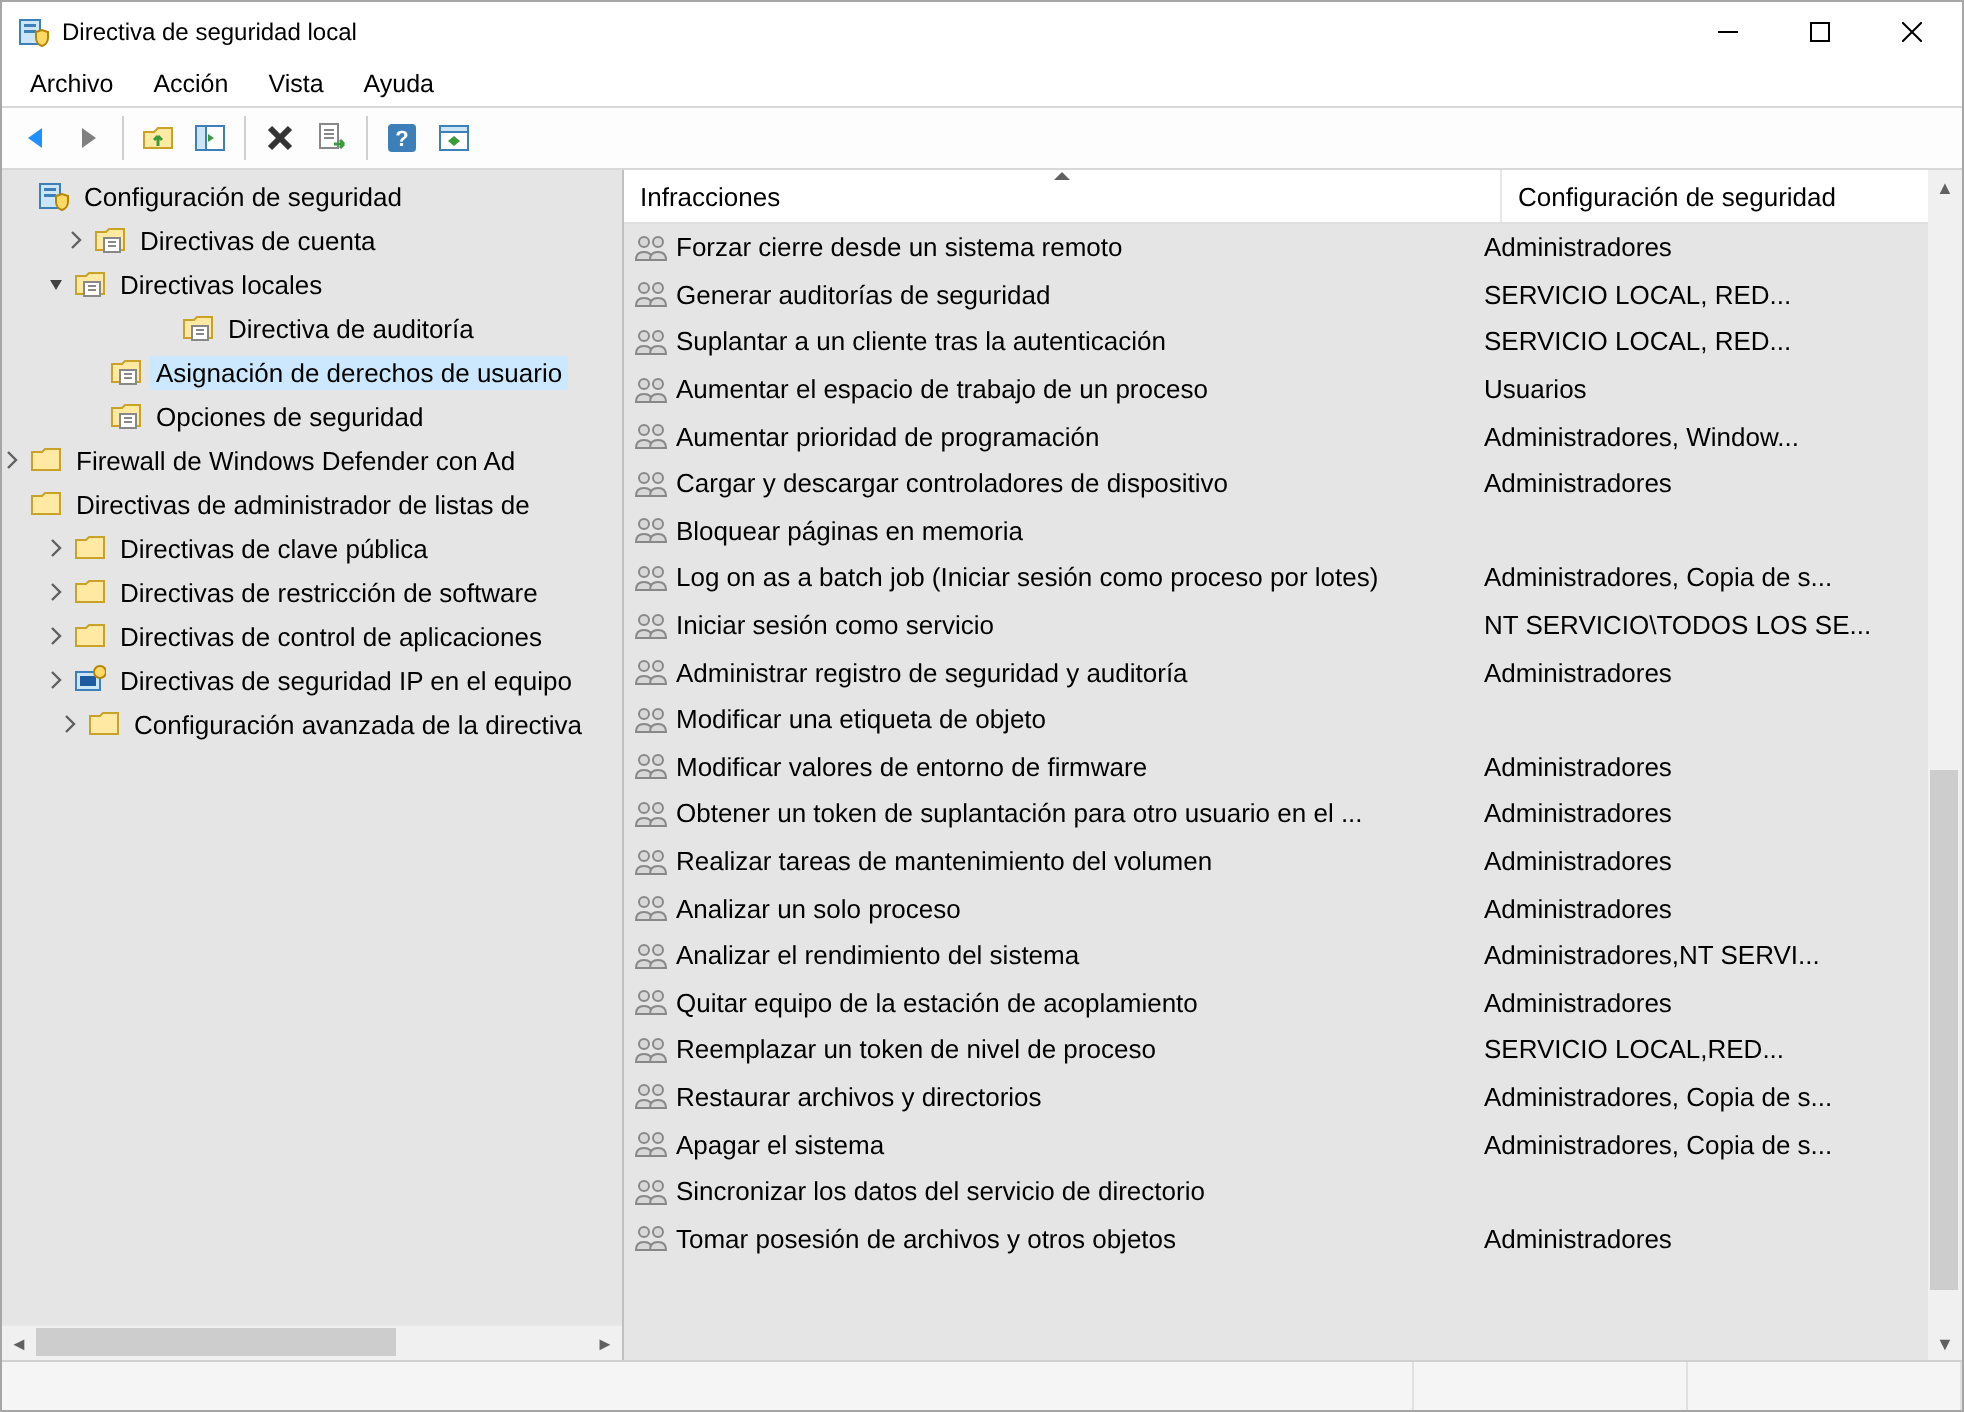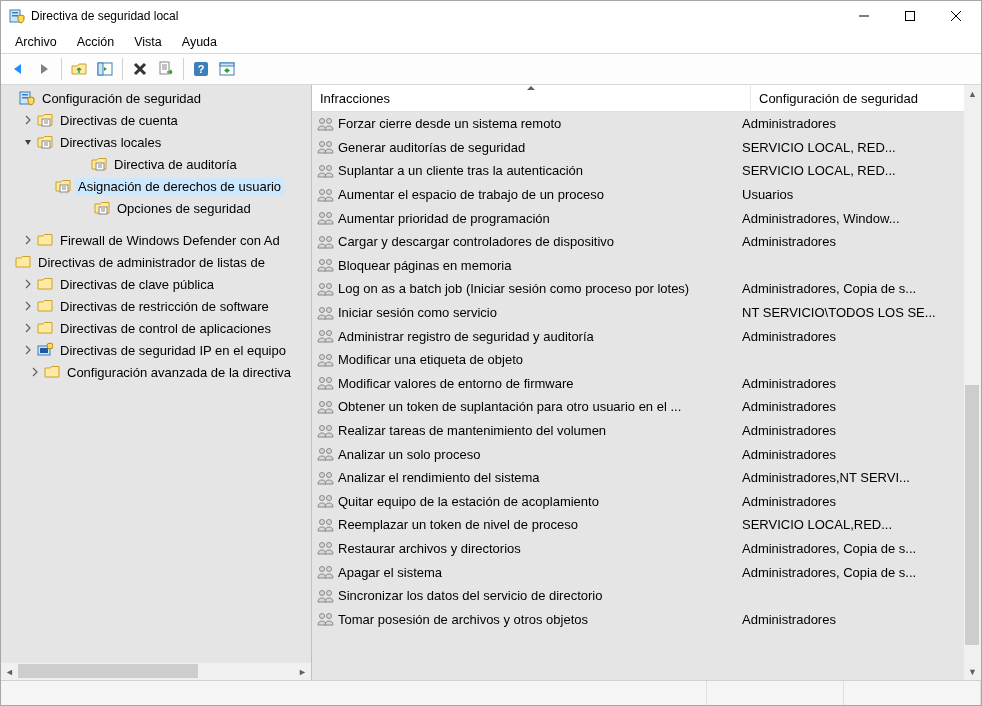--- a/index.html
+++ b/index.html
@@ -328,21 +328,21 @@
             <span class="ticon">
               <svg width="16" height="16">
                 <rect x="1" y="2" width="10" height="12" fill="#cde6f7" stroke="#3d7fb8"></rect>
                 <rect x="3" y="4" width="6" height="1.5" fill="#3d7fb8"></rect>
                 <rect x="3" y="7" width="6" height="1.5" fill="#3d7fb8"></rect>
                 <path d="M9 8 l3 -1 3 1 v3 c0 2 -1.5 3.5 -3 4 c-1.5 -0.5 -3 -2 -3 -4 z" fill="#ffd966" stroke="#b58500"></path>
               </svg>
             </span>
             <span class="tlabel">Configuración de seguridad</span>
           </div>
-          <div class="tree-row" style="padding-left: 22px;">
+          <div class="tree-row" style="padding-left: 32px;">
             <span class="expander">
               <svg width="10" height="10">
                 <path d="M3 1 L7 5 L3 9" fill="none" stroke="#606060" stroke-width="1.2"></path>
               </svg>
             </span>
             <span class="ticon">
               <svg width="16" height="16">
                 <path d="M1 4h5l1.5-1.5H15V13H1z" fill="#ffe9a3" stroke="#c9a227"></path>
                 <rect x="5" y="7" width="8" height="7" fill="#fff" stroke="#888"></rect>
                 <line x1="7" y1="9" x2="11" y2="9" stroke="#888"></line>
@@ -384,33 +384,33 @@
             <span class="ticon">
               <svg width="16" height="16">
                 <path d="M1 4h5l1.5-1.5H15V13H1z" fill="#ffe9a3" stroke="#c9a227"></path>
                 <rect x="5" y="7" width="8" height="7" fill="#fff" stroke="#888"></rect>
                 <line x1="7" y1="9" x2="11" y2="9" stroke="#888"></line>
                 <line x1="7" y1="11" x2="11" y2="11" stroke="#888"></line>
               </svg>
             </span>
             <span class="tlabel">Asignación de derechos de usuario</span>
           </div>
-          <div class="tree-row" style="padding-left: 40px; margin-left: 39px;">
+          <div class="tree-row" style="padding-left: 40px;">
             <span class="expander empty"></span>
             <span class="ticon">
               <svg width="16" height="16">
                 <path d="M1 4h5l1.5-1.5H15V13H1z" fill="#ffe9a3" stroke="#c9a227"></path>
                 <rect x="5" y="7" width="8" height="7" fill="#fff" stroke="#888"></rect>
                 <line x1="7" y1="9" x2="11" y2="9" stroke="#888"></line>
                 <line x1="7" y1="11" x2="11" y2="11" stroke="#888"></line>
               </svg>
             </span>
             <span class="tlabel">Opciones de seguridad</span>
           </div>
-          <div class="tree-row" style="padding-left: 22px; margin-top: 10px;">
+          <div class="tree-row" style="">
             <span class="expander">
               <svg width="10" height="10">
                 <path d="M3 1 L7 5 L3 9" fill="none" stroke="#606060" stroke-width="1.2"></path>
               </svg>
             </span>
             <span class="ticon">
               <svg width="16" height="16">
                 <path d="M1 4h5l1.5-1.5H15V13H1z" fill="#ffe9a3" stroke="#c9a227"></path>
               </svg>
             </span>

